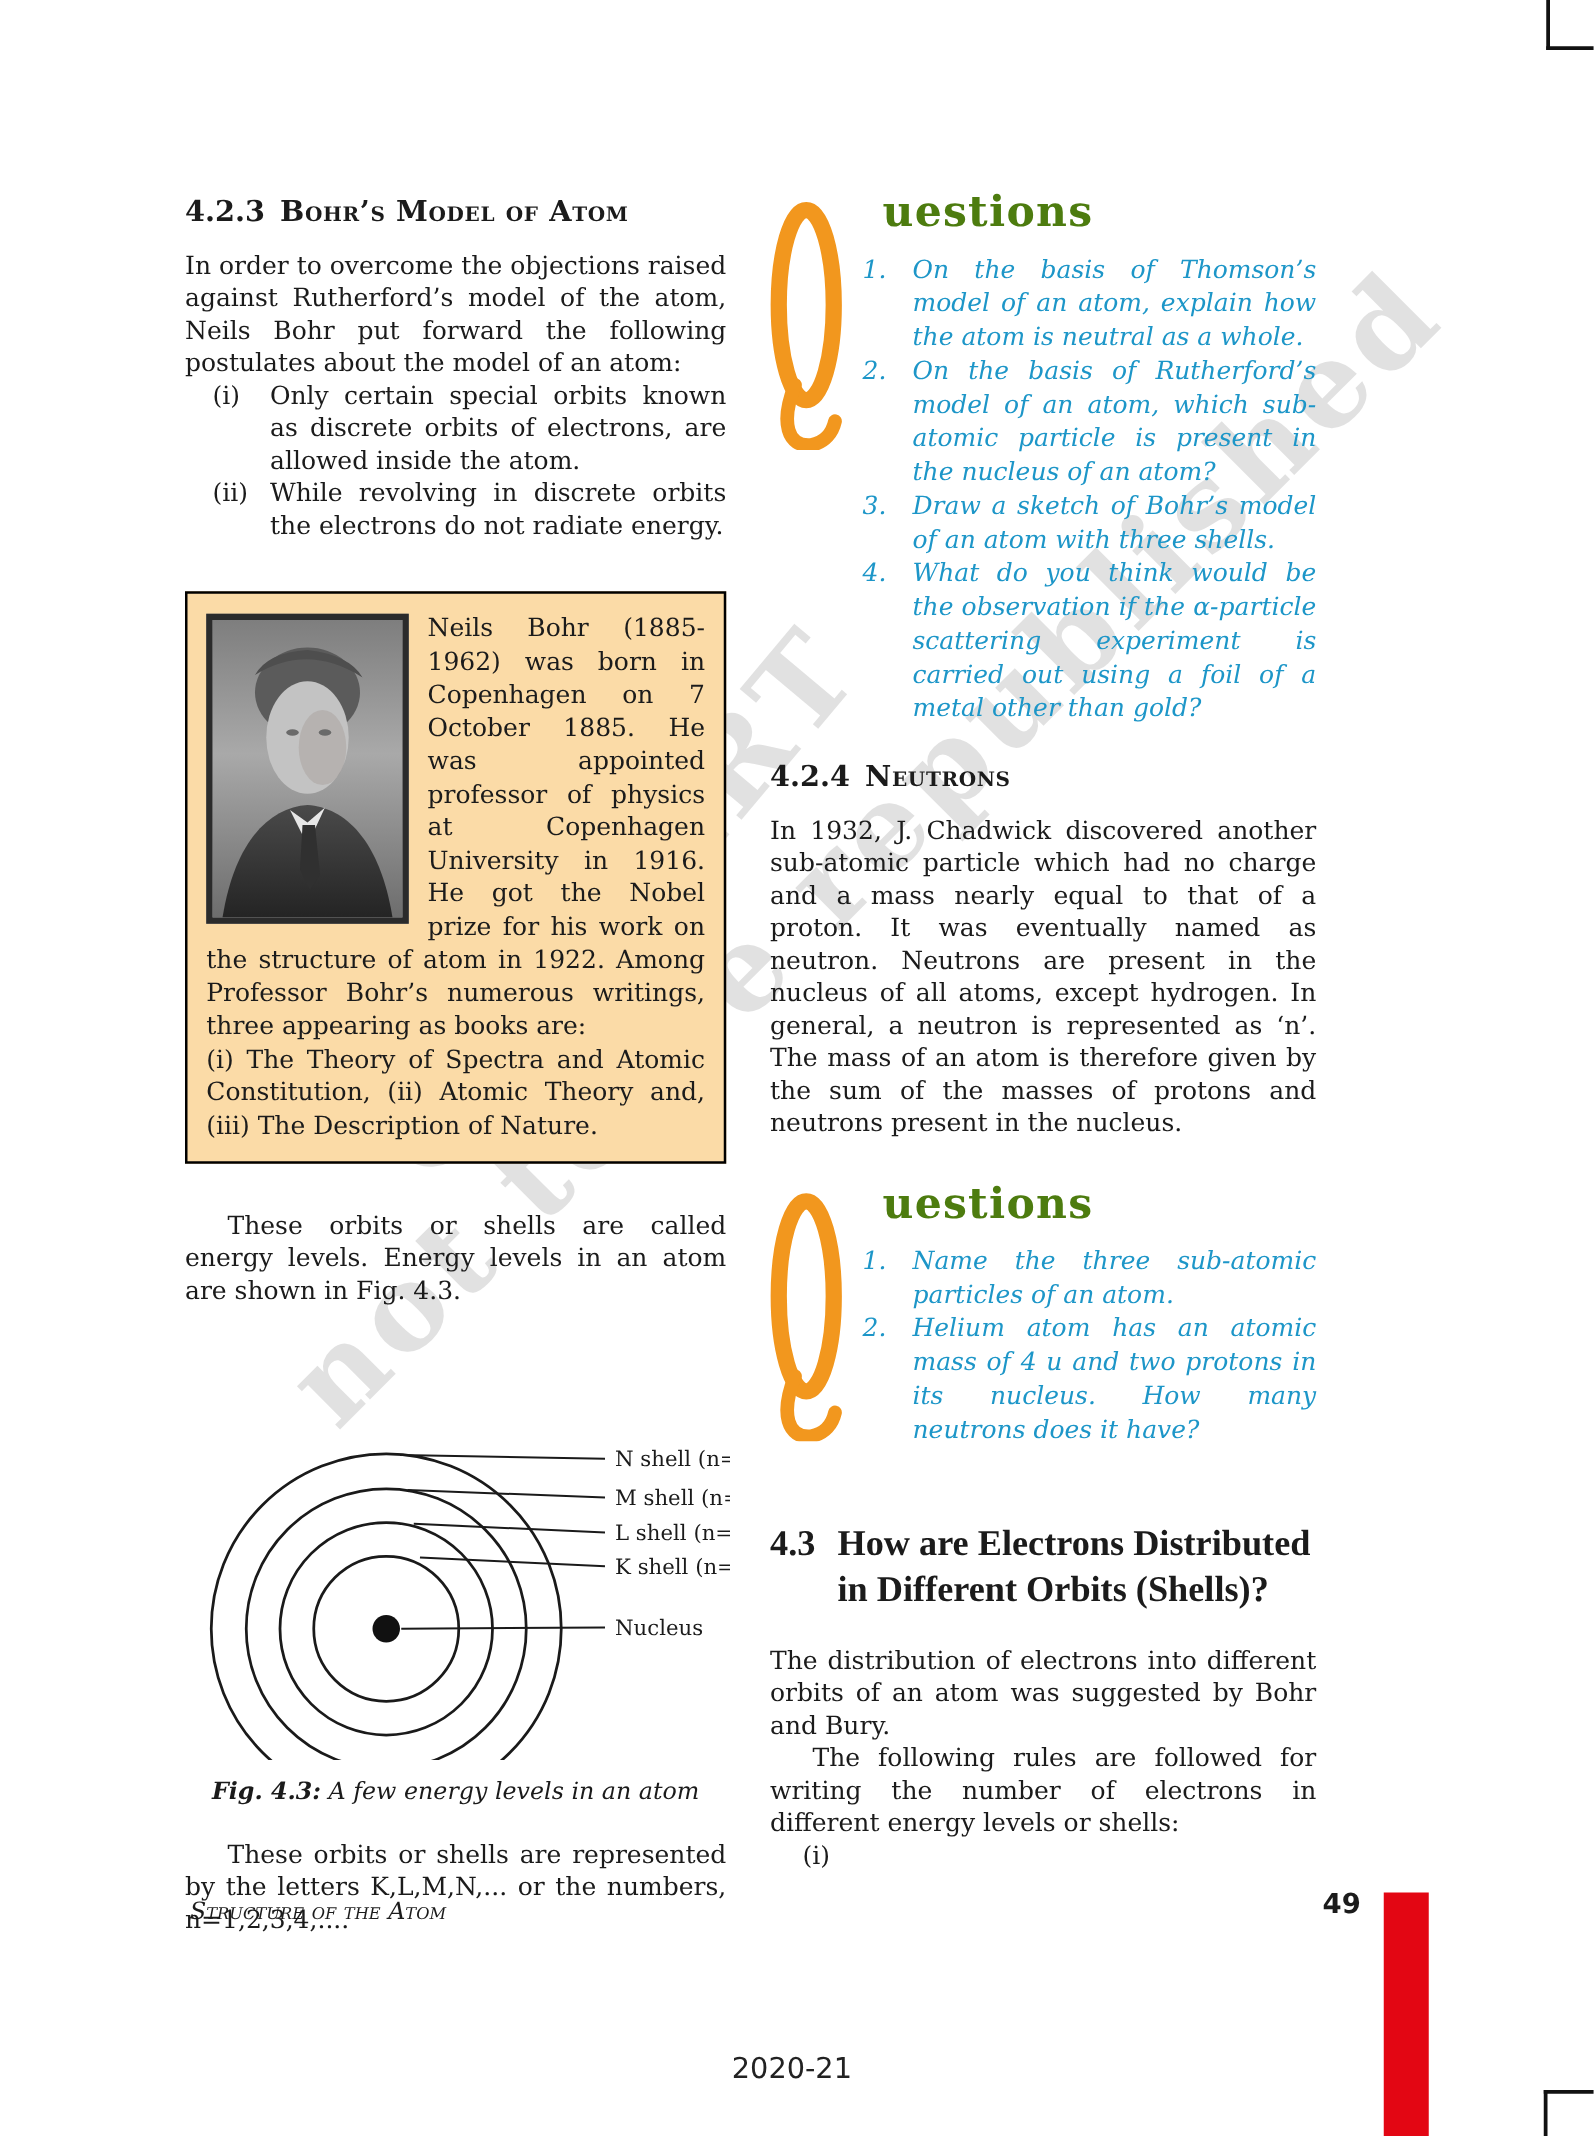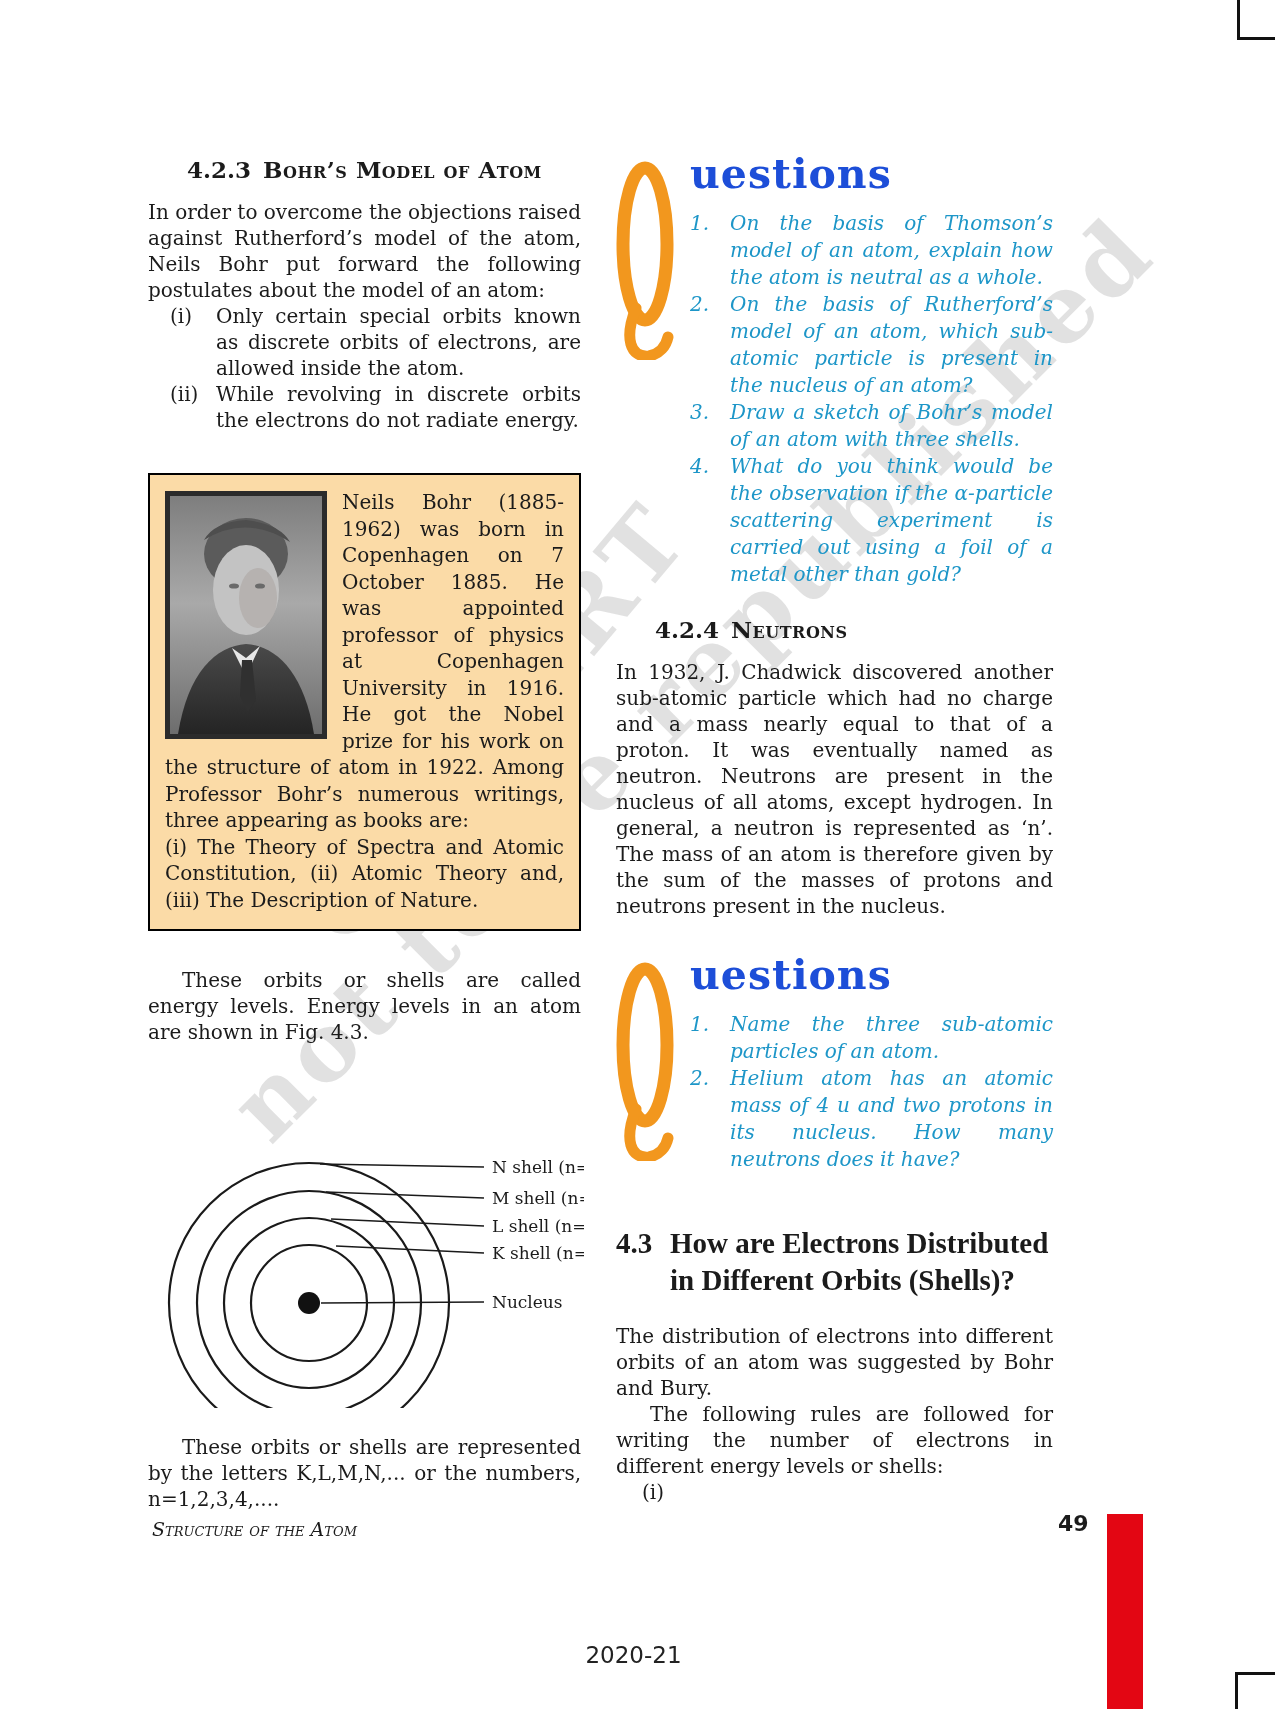--- a/index.html
+++ b/index.html
@@ -16,21 +16,21 @@
   .corner-tr{position:absolute;left:1237px;top:0;width:38px;height:37px;
              border-left:3px solid #111;border-bottom:3px solid #111;z-index:3;}
   .corner-br{position:absolute;left:1235px;top:1672px;width:40px;height:37px;
              border-left:3px solid #111;border-top:3px solid #111;z-index:3;}
   .red-bar{position:absolute;left:1107px;top:1514px;width:36px;height:195px;background:#E30613;z-index:3;}
 
   .col-left{position:absolute;left:148px;top:156px;width:433px;z-index:2;}
   .col-right{position:absolute;left:616px;top:150px;width:437px;z-index:2;}
 
   .sec-h{font-size:23px;font-weight:bold;margin:0 0 16px 0;}
-  .sec-h .num{margin-right:12px;margin-left:39px;}
+  .sec-h .num{margin-right:12px;}
   .sc{font-variant:small-caps;letter-spacing:0.5px;}
 
   .body-p{font-size:20px;line-height:26px;text-align:justify;margin:0;}
   .indent{text-indent:34px;}
 
   .postulate{display:flex;font-size:20px;line-height:26px;margin-left:22px;}
   .postulate .marker{width:46px;flex:none;}
   .postulate .txt{flex:1;text-align:justify;}
 
   .bohr-box{margin-top:40px;border:2px solid #000000;background:#FBDBA7;
@@ -45,21 +45,21 @@
 
   .caption{text-align:center;font-size:19px;margin-top:14px;}
   .caption .fig{font-weight:bold;font-style:italic;}
   .caption .cap{font-style:italic;}
 
   
   .qblock{position:relative;padding-left:74px;min-height:240px;}
   .qb1{margin-bottom:28px;}
   .qb2{margin-top:32px;}
   .q-glyph{position:absolute;left:0;top:10px;}
-  .q-header{color:#1d4ed8;font-size:41px;font-weight:bold;margin:0 0 12px 0;letter-spacing:1px;}
+  .q-header{color:#4d7c0f;font-size:34px;font-weight:bold;margin:0 0 12px 16px;letter-spacing:1px;}
   .q-item{display:flex;color:#1D96C8;font-style:italic;font-size:20px;line-height:27px;}
   .q-item .marker{width:40px;flex:none;}
   .q-item .txt{flex:1;text-align:justify;}
 
   .h424{margin-top:26px;}
   .h43{display:flex;font-size:29px;font-weight:bold;line-height:37px;margin:34px 0 24px 0;font-family:Liberation Serif, serif;}
   .h43 .num{width:54px;flex:none;}
 
   .rule-item{display:flex;font-size:20px;line-height:26px;margin-left:26px;}
   .rule-item .marker{width:44px;flex:none;}
@@ -149,20 +149,23 @@
         <line x1="212" y1="173" x2="360" y2="180"></line>
         <line x1="197" y1="230" x2="360" y2="229"></line>
       </g>
       <text x="368" y="100">N shell (n=4)</text>
       <text x="368" y="131">M shell (n=3)</text>
       <text x="368" y="159">L shell (n=2)</text>
       <text x="368" y="186">K shell (n=1)</text>
       <text x="368" y="235">Nucleus</text>
     </svg>
 
+    <div class="caption">
+      <span class="fig">Fig. 4.3:</span><span class="cap"> A few energy levels in an atom</span>
+    </div>
 
     <p class="body-p indent" style="margin-top:26px;">These orbits or shells are represented by the letters K,L,M,N,... or the numbers, n=1,2,3,4,....</p>
   </div>
 
   <div class="col-right">
 
     <div class="qblock qb1">
       <svg class="q-glyph" width="58" height="200" viewBox="0 0 58 200">
         <ellipse cx="29" cy="84" rx="22" ry="76" fill="none" stroke="#F2971E" stroke-width="13"></ellipse>
         <path d="M20 148 C 8 178, 14 198, 33 196 C 44 194, 50 186, 52 177" fill="none" stroke="#F2971E" stroke-width="11" stroke-linecap="round"></path>

